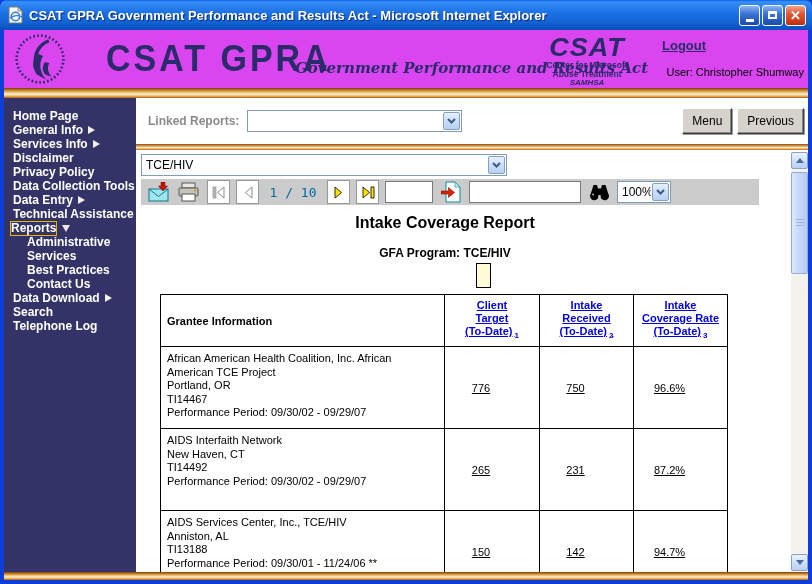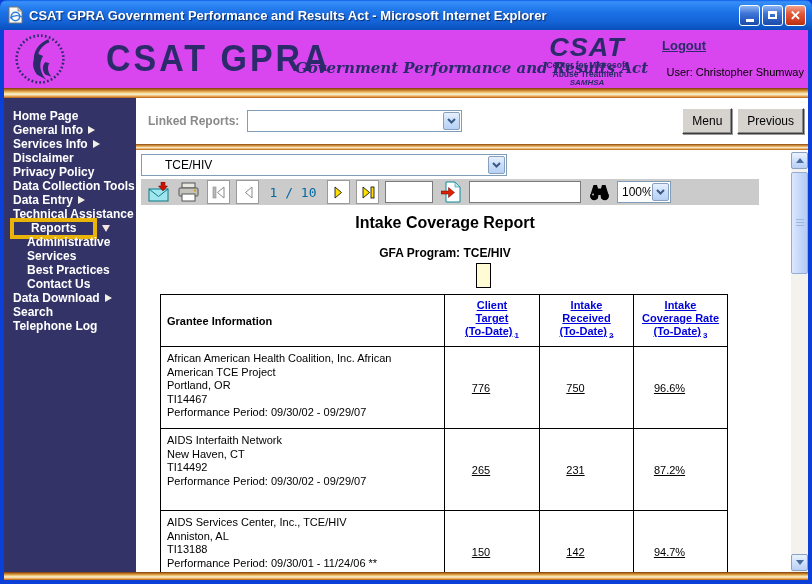--- a/index.html
+++ b/index.html
@@ -42,41 +42,41 @@
   .orange-thin{ height:6px; flex:0 0 auto;
     background:linear-gradient(180deg,#8a4a10 0%,#e2a04a 35%,#f7e9c6 60%,#e0963c 88%,#9a5212 100%); }
 
   
   .main{ flex:1; display:flex; overflow:hidden; background:#fff; }
 
   .sidebar{ width:132px; flex:0 0 auto; background:#333367; color:#fff; padding-top:11px; font-weight:bold; font-size:12px; }
   .sb-item{ display:flex; align-items:center; gap:5px; padding:0 0 0 9px; height:14px; white-space:nowrap; cursor:pointer; }
   .sb-item.indent{ padding-left:23px; }
   .sb-label{ line-height:13px; }
-  .sb-label.selected{ border:4px solid #eab308; padding:0 17px; margin-left:-3px; }
+  .sb-label.selected{ border:1px solid #eab308; padding:0 0; margin-left:-3px; }
   .arr{ width:0; height:0; display:inline-block; }
   .arr-right{ border-left:7px solid #f2efe6; border-top:4px solid transparent; border-bottom:4px solid transparent; }
   .arr-down{ border-top:7px solid #f3e4e2; border-left:4px solid transparent; border-right:4px solid transparent; }
 
   .content{ flex:1; position:relative; display:flex; flex-direction:column; background:#fff; overflow:hidden; }
 
   
   .linked-row{ height:46px; flex:0 0 auto; display:flex; align-items:center; padding-left:12px; position:relative; }
   .linked-label{ color:#8a8a8a; font-size:12px; font-weight:bold; margin-right:8px; }
   .btn-group{ position:absolute; right:4px; top:10px; display:flex; gap:5px; }
   .classic-btn{ background:#d6d3ce; border:1px solid; border-color:#ffffff #3c3c3c #3c3c3c #ffffff; box-shadow:inset -1px -1px 0 #888, 1px 1px 0 #9a9a9a; font-size:12px; color:#000; padding:4px 9px; height:26px; cursor:pointer; font-family:"Liberation Sans",sans-serif; }
 
   
   .xp-select{ border:1px solid #7f9db9; background:#fff; height:22px; display:flex; align-items:center; font-size:12px; color:#000; cursor:pointer; }
   .xp-value{ padding-left:4px; flex:1; white-space:nowrap; overflow:hidden; }
   .xp-drop{ width:17px; height:18px; margin:1px; background:linear-gradient(180deg,#e8f1fd 0%,#cde0fa 45%,#b6d0f5 100%); border:1px solid #86a0bd; border-radius:2px; display:flex; align-items:center; justify-content:center; }
 
   
   .viewer{ flex:1; position:relative; overflow:hidden; background:#fff; }
-  .report-combo{ position:absolute; left:5px; top:4px; width:366px;padding-left:19px; }
+  .report-combo{ position:absolute; left:5px; top:4px; width:366px; }
   .toolbar{ position:absolute; left:5px; top:29px; width:618px; height:26px; background:#cbcbcb; display:flex; align-items:center; padding:0 6px; gap:6px; }
   .tb-ico{ width:24px; height:22px; display:flex; align-items:center; justify-content:center; cursor:pointer; }
   .nav-btn{ width:23px; height:24px; background:#fff; border:1px solid #9a9a9a; display:flex; align-items:center; justify-content:center; cursor:pointer; }
   .page-label{ width:56px; text-align:center; font-size:13px; color:#0369a1; font-family:"DejaVu Sans Mono", monospace; }
   .tb-input{ height:22px; border:1px solid #7b7b7b; font-size:12px; padding:0 3px; font-family:"Liberation Sans",sans-serif; }
   .inp-page{ width:48px; }
   .inp-search{ width:112px; }
   .zoom-combo{ width:54px; }
 
   

